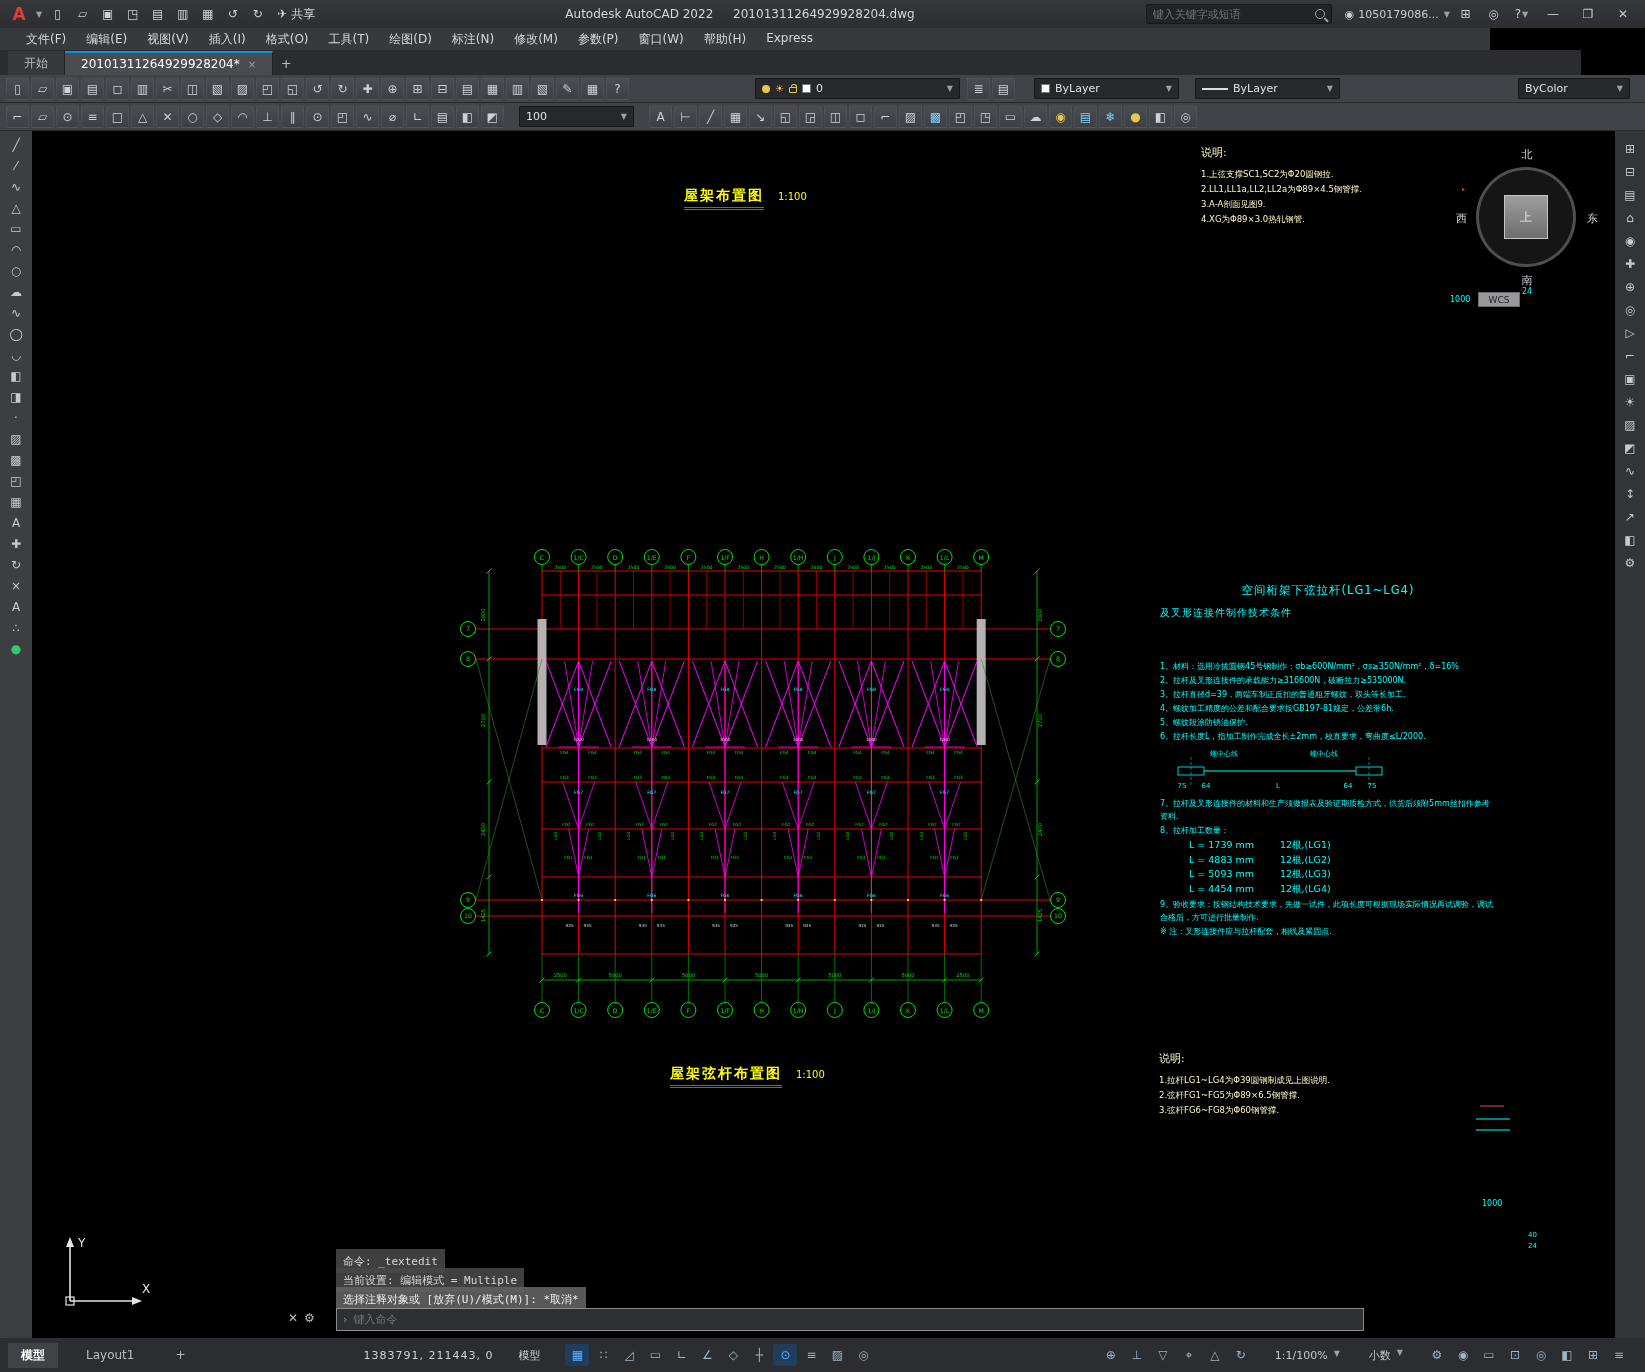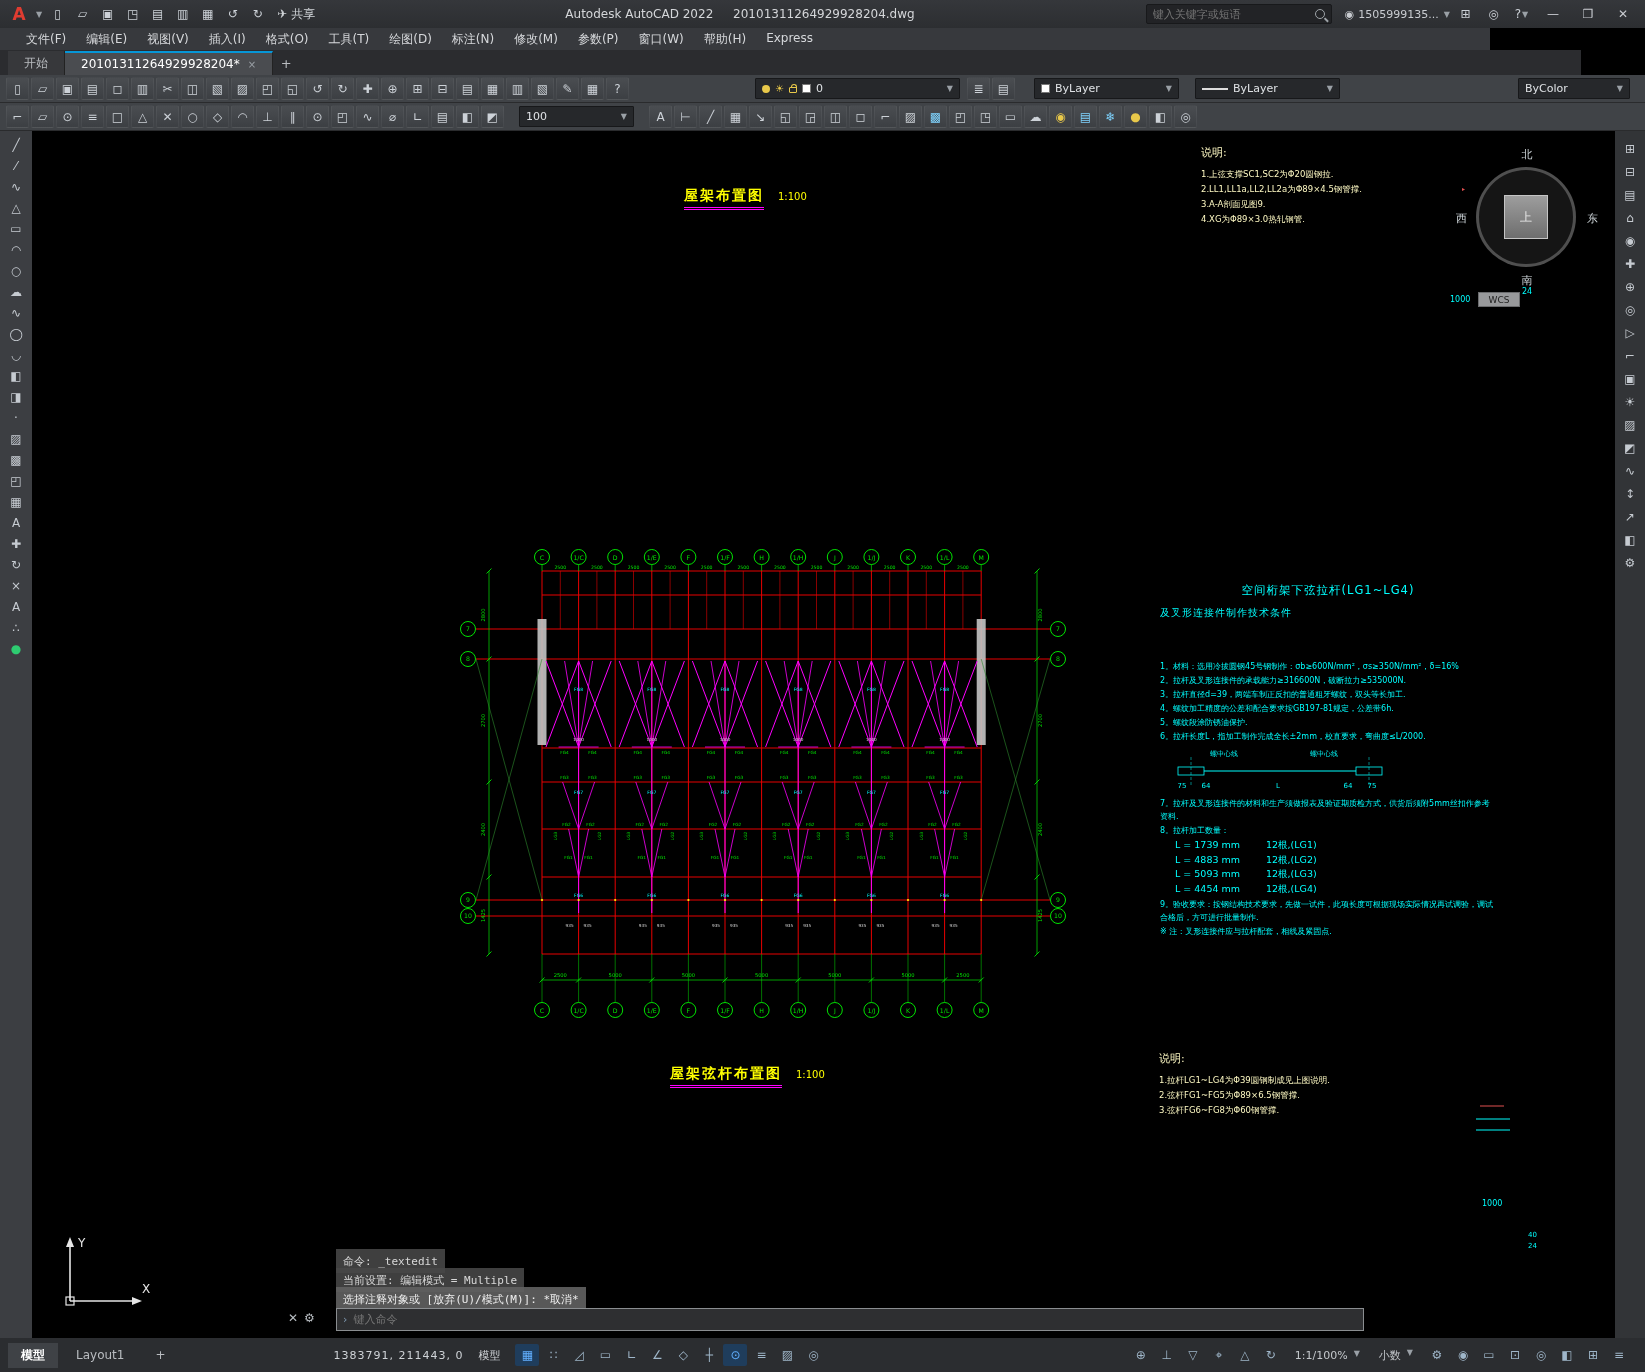--- a/index.html
+++ b/index.html
@@ -64,21 +64,21 @@
   .note-block{position:absolute;color:#fef9c3}
   .note-title{font-size:11px;margin-bottom:7px}
   .note-item{font-size:8.5px;line-height:15px;white-space:nowrap}
 
   
   #tech{position:absolute;left:1128px;top:452px;width:336px;color:#00ffff}
   .tech-t1{font-size:11.5px;text-align:center;letter-spacing:1px}
   .tech-t2{font-size:10px;text-align:left;margin-top:8px;letter-spacing:1px}
   .tech-gap{height:40px}
   .tech-item{font-size:8px;line-height:13px;margin-bottom:1px}
-  .tech-len{display:flex;gap:26px;font-size:9.5px;line-height:14.5px;margin-left:15px}
+  .tech-len{display:flex;gap:26px;font-size:9.5px;line-height:14.5px;margin-left:29px}
   #tech-diagram{margin:4px 0 2px 10px}
 
   
   #viewcube{position:absolute;left:1424px;top:14px;width:142px;height:152px;color:#cfd6da}
   .vc-ring{position:absolute;left:20px;top:22px;width:100px;height:100px;border-radius:50%;background:rgba(95,95,95,.22);border:3px solid rgba(150,150,150,.45)}
   .vc-cube{position:absolute;left:48px;top:50px;width:44px;height:44px;background:linear-gradient(#9d9d9d,#6e6e6e);border:1px solid #c5c5c5;display:flex;align-items:center;justify-content:center;color:#e8e8e8;font-size:12px}
   .vc-n{position:absolute;left:0;width:142px;text-align:center;font-size:11px}
   .vc-red{position:absolute;font-size:6px;color:#e05050;white-space:nowrap}
   .wcs-label{position:absolute;left:1446px;top:161px;width:42px;height:15px;background:#98999b;border:1px solid #6b6c6e;color:#222;font-size:9px;display:flex;align-items:center;justify-content:center}
   .mini-cyan{position:absolute;font-size:8px;color:#00ffff}
@@ -88,21 +88,21 @@
 
   
   .cmd-line{position:absolute;left:304px;height:17px;background:rgba(72,72,72,.88);color:#d8d8d8;font-family:"DejaVu Sans Mono","Liberation Mono",monospace;font-size:11px;display:flex;align-items:center;padding:12px 7px;white-space:nowrap}
   #cmd-l3{background:rgba(96,96,96,.92);color:#eee}
   #cmd-tools{position:absolute;left:256px;top:1180px;display:flex;gap:6px;color:#b9bec3;font-size:12px}
   #cmd-bar{position:absolute;left:304px;top:1177px;width:1028px;height:23px;background:#2e2f31;border:1px solid #8a8d90;display:flex;align-items:center;gap:6px;padding:0 6px}
   #cmd-bar .prompt{color:#7f98b0;font-size:11px}
   #cmd-bar input{flex:1;background:transparent;border:none;outline:none;color:#cfd3d7;font-size:11px;font-family:"DejaVu Sans Mono","Liberation Mono",monospace}
 
   
-  #status{position:absolute;left:0;top:1338px;width:1645px;height:34px;background:#2b2d30;display:flex;align-items:center;font-size:11px;color:#c4c8cc;padding:0 8px;gap:5px;z-index:30}
+  #status{position:absolute;left:0;top:1338px;width:1645px;height:34px;background:#2b2d30;display:flex;align-items:center;font-size:11px;color:#c4c8cc;padding:0 8px;gap:15px;z-index:30}
   .ltab{padding:4px 13px;font-size:12px;color:#b9bcc0;cursor:default}
   .ltab.active{background:#3f4246;color:#fff;font-weight:bold}
   .sico{width:24px;height:22px;display:flex;align-items:center;justify-content:center;font-size:12px;color:#9fb6c9;border-radius:2px;cursor:default}
   .sico.on{background:#1f3d5c;color:#62b0ff}
   .scombo{display:flex;gap:5px;align-items:flex-start;padding:2px 7px;color:#c4c8cc;cursor:default}
   #coords{margin-left:150px;letter-spacing:1px;color:#cfd3d7}
   .mspace{padding:3px 10px;color:#cfd3d7}
 </style>
 </head>
 <body>
@@ -131,21 +131,21 @@
       <span>Autodesk AutoCAD 2022</span>
       <span>20101311264929928204.dwg</span>
     </div>
     <div style="flex:1"></div>
     <div class="searchbox">
       <input placeholder="键入关键字或短语" style="">
       <span class="mag"></span>
     </div>
     <div class="userbox">
       <span>◉</span>
-      <span>1505999135...</span>
+      <span>1050179086...</span>
       <span class="caret">▼</span>
     </div>
     <div class="ico">⊞</div>
     <div class="ico">◎</div>
     <div class="ico">
         <span>?</span>
         <span class="caret">▼</span>
       </div>
     <div class="winbtn">—</div>
     <div class="winbtn">❐</div>

